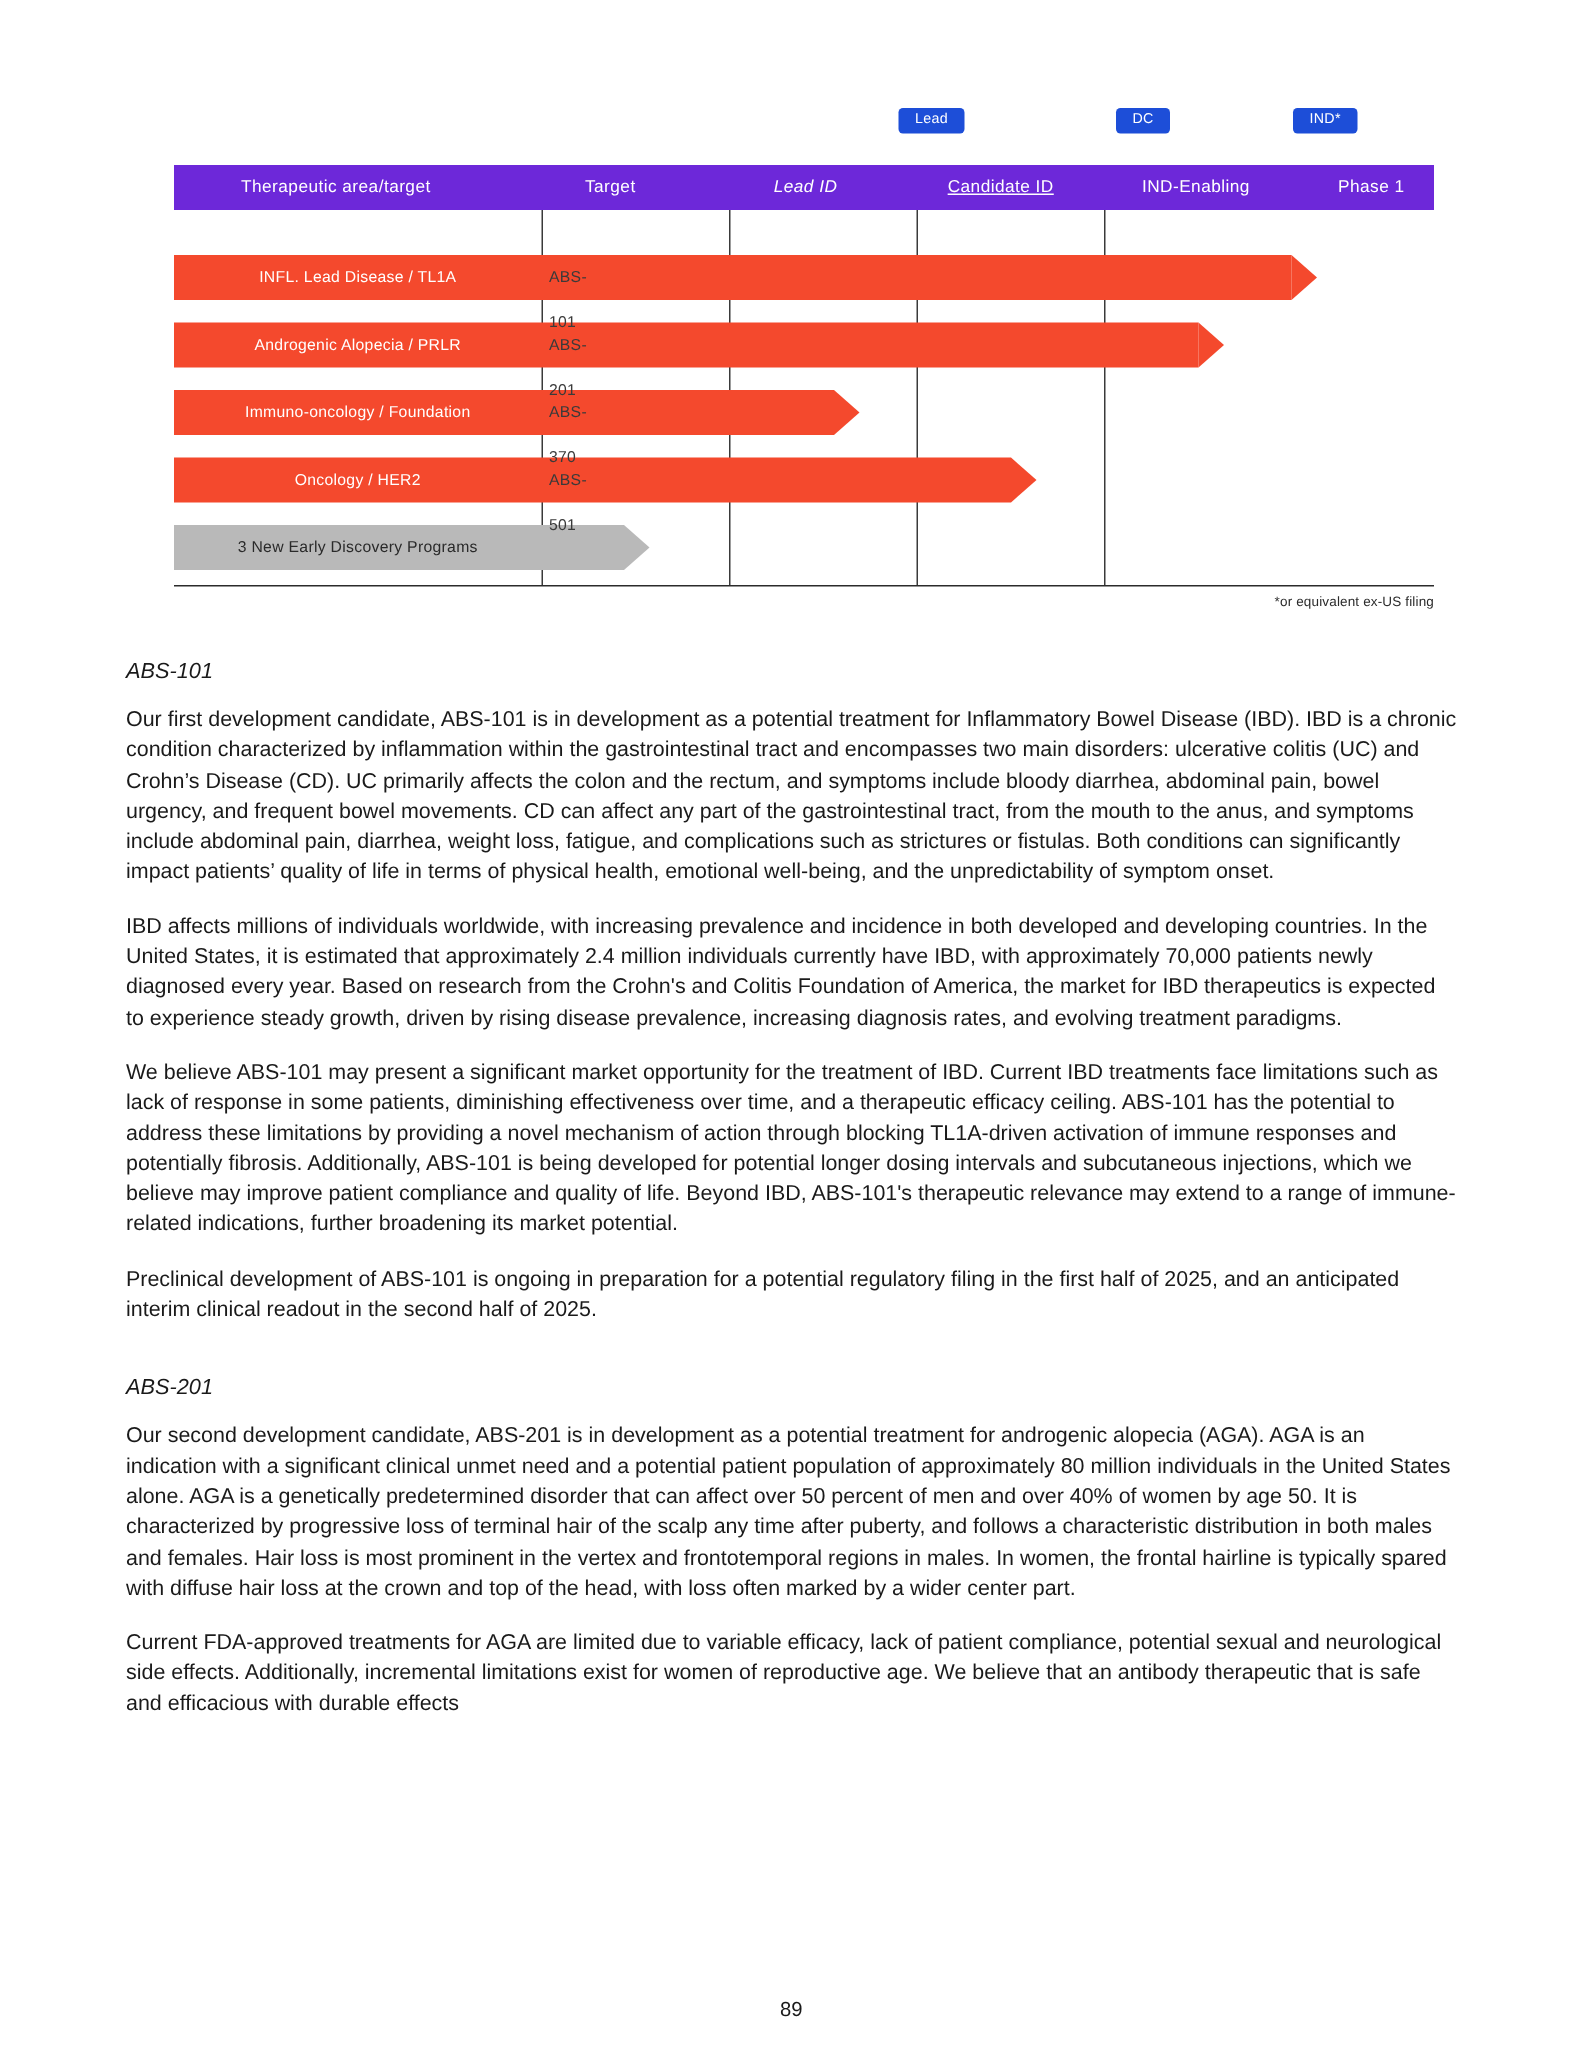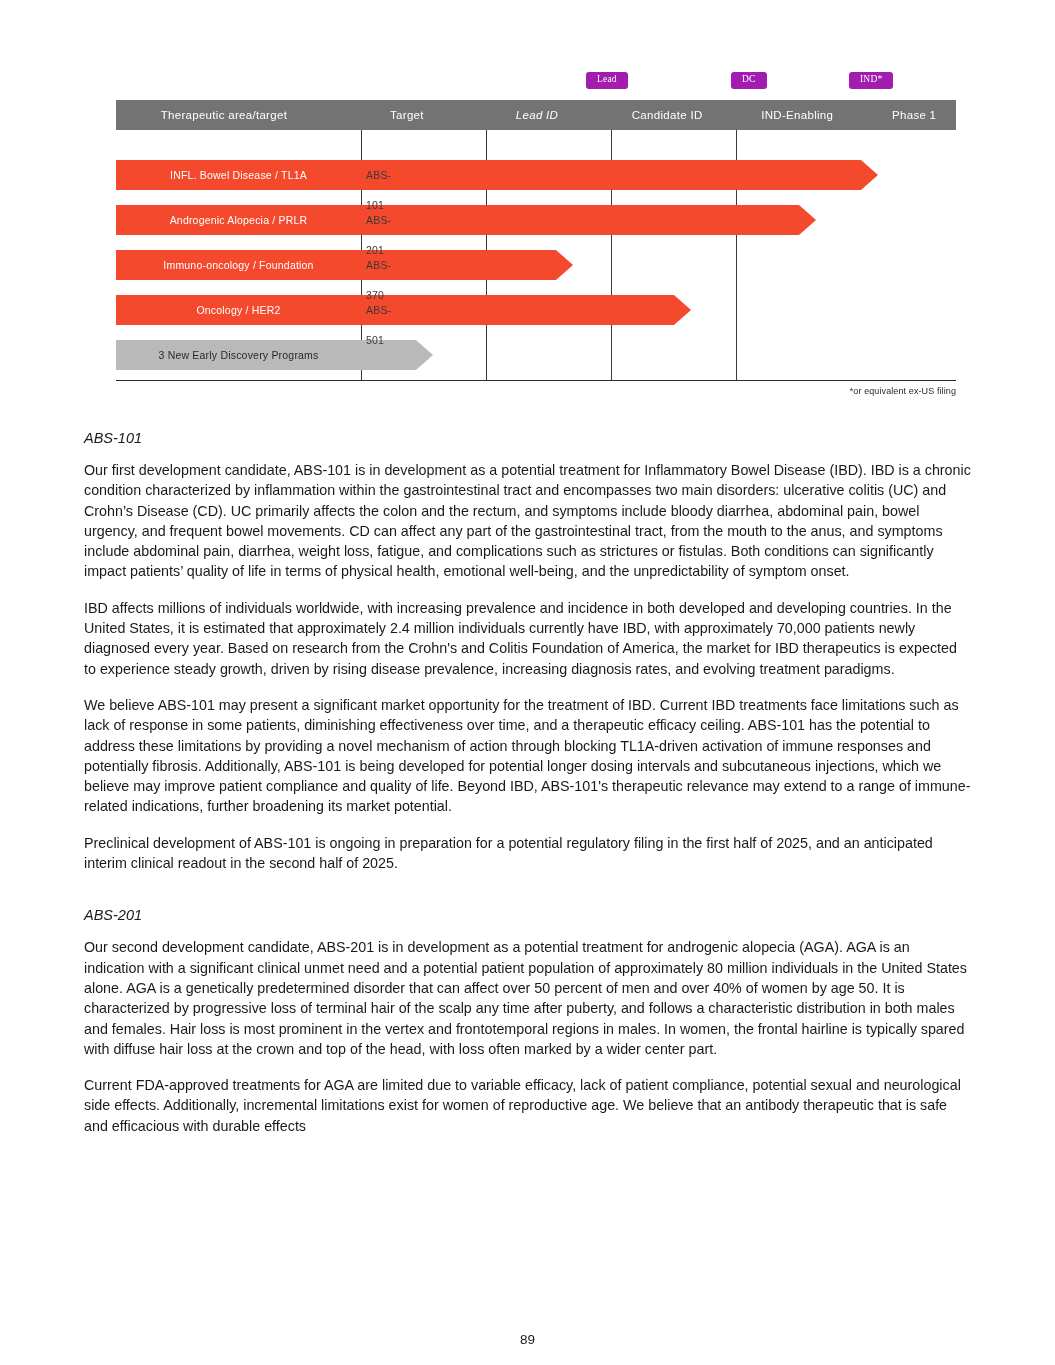--- a/index.html
+++ b/index.html
@@ -29,48 +29,49 @@
     margin-left: 32px;
     position: relative;
   }
   .milestones {
     position: relative;
     height: 26px;
   }
   .milestone {
     position: absolute;
     top: 0;
-    background: #a21caf;
+    background: #1d4ed8;
     color: #ffffff;
     font-size: 9.5px;
     letter-spacing: .2px;
     padding: 3px 11px 4px 11px;
     border-radius: 3px;
     line-height: 1;
-    font-family: Liberation Serif, serif;
+    font-family: Liberation Sans, sans-serif;
+    margin-left: 13px;
   }
   .table-head {
-    background: #737373;
+    background: #6d28d9;
     height: 30px;
     display: flex;
     align-items: center;
     color: #ffffff;
     font-size: 11.5px;
     letter-spacing: .3px;
-    margin-top: 2px;
+    margin-top: 12px;
     gap: 20px;
   }
   .th {
     text-align: center;
     font-family: "Liberation Sans", sans-serif;
   }
   .th-area { width: 245px; }
   .th-target { width: 125px; }
   .th-lead { width: 125px; font-style: italic; }
-  .th-cand { width: 125px; }
+  .th-cand { width: 125px; text-decoration: underline; }
   .th-ind { width: 125px; }
   .th-ph1 { width: 95px; }
 
   .grid-area {
     position: relative;
     height: 250px;
     border-bottom: 1.5px solid #2b2b2b;
   }
   .vline {
     position: absolute;
@@ -192,21 +193,21 @@
       <div class="vline" style="left:245px"></div>
       <div class="vline" style="left:370px"></div>
       <div class="vline" style="left:495px"></div>
       <div class="vline" style="left:620px"></div>
 
       <div class="row" style="top:30px">
         <div class="bar">
           <div class="body" style="width:745px"></div>
           <div class="tip" style="left:745px"></div>
         </div>
-        <div class="row-label">INFL. Bowel Disease / TL1A</div>
+        <div class="row-label">INFL. Lead Disease / TL1A</div>
         <div class="target-id">ABS-101</div>
       </div>
 
       <div class="row" style="top:75px">
         <div class="bar">
           <div class="body" style="width:683px"></div>
           <div class="tip" style="left:683px"></div>
         </div>
         <div class="row-label">Androgenic Alopecia / PRLR</div>
         <div class="target-id">ABS-201</div>

